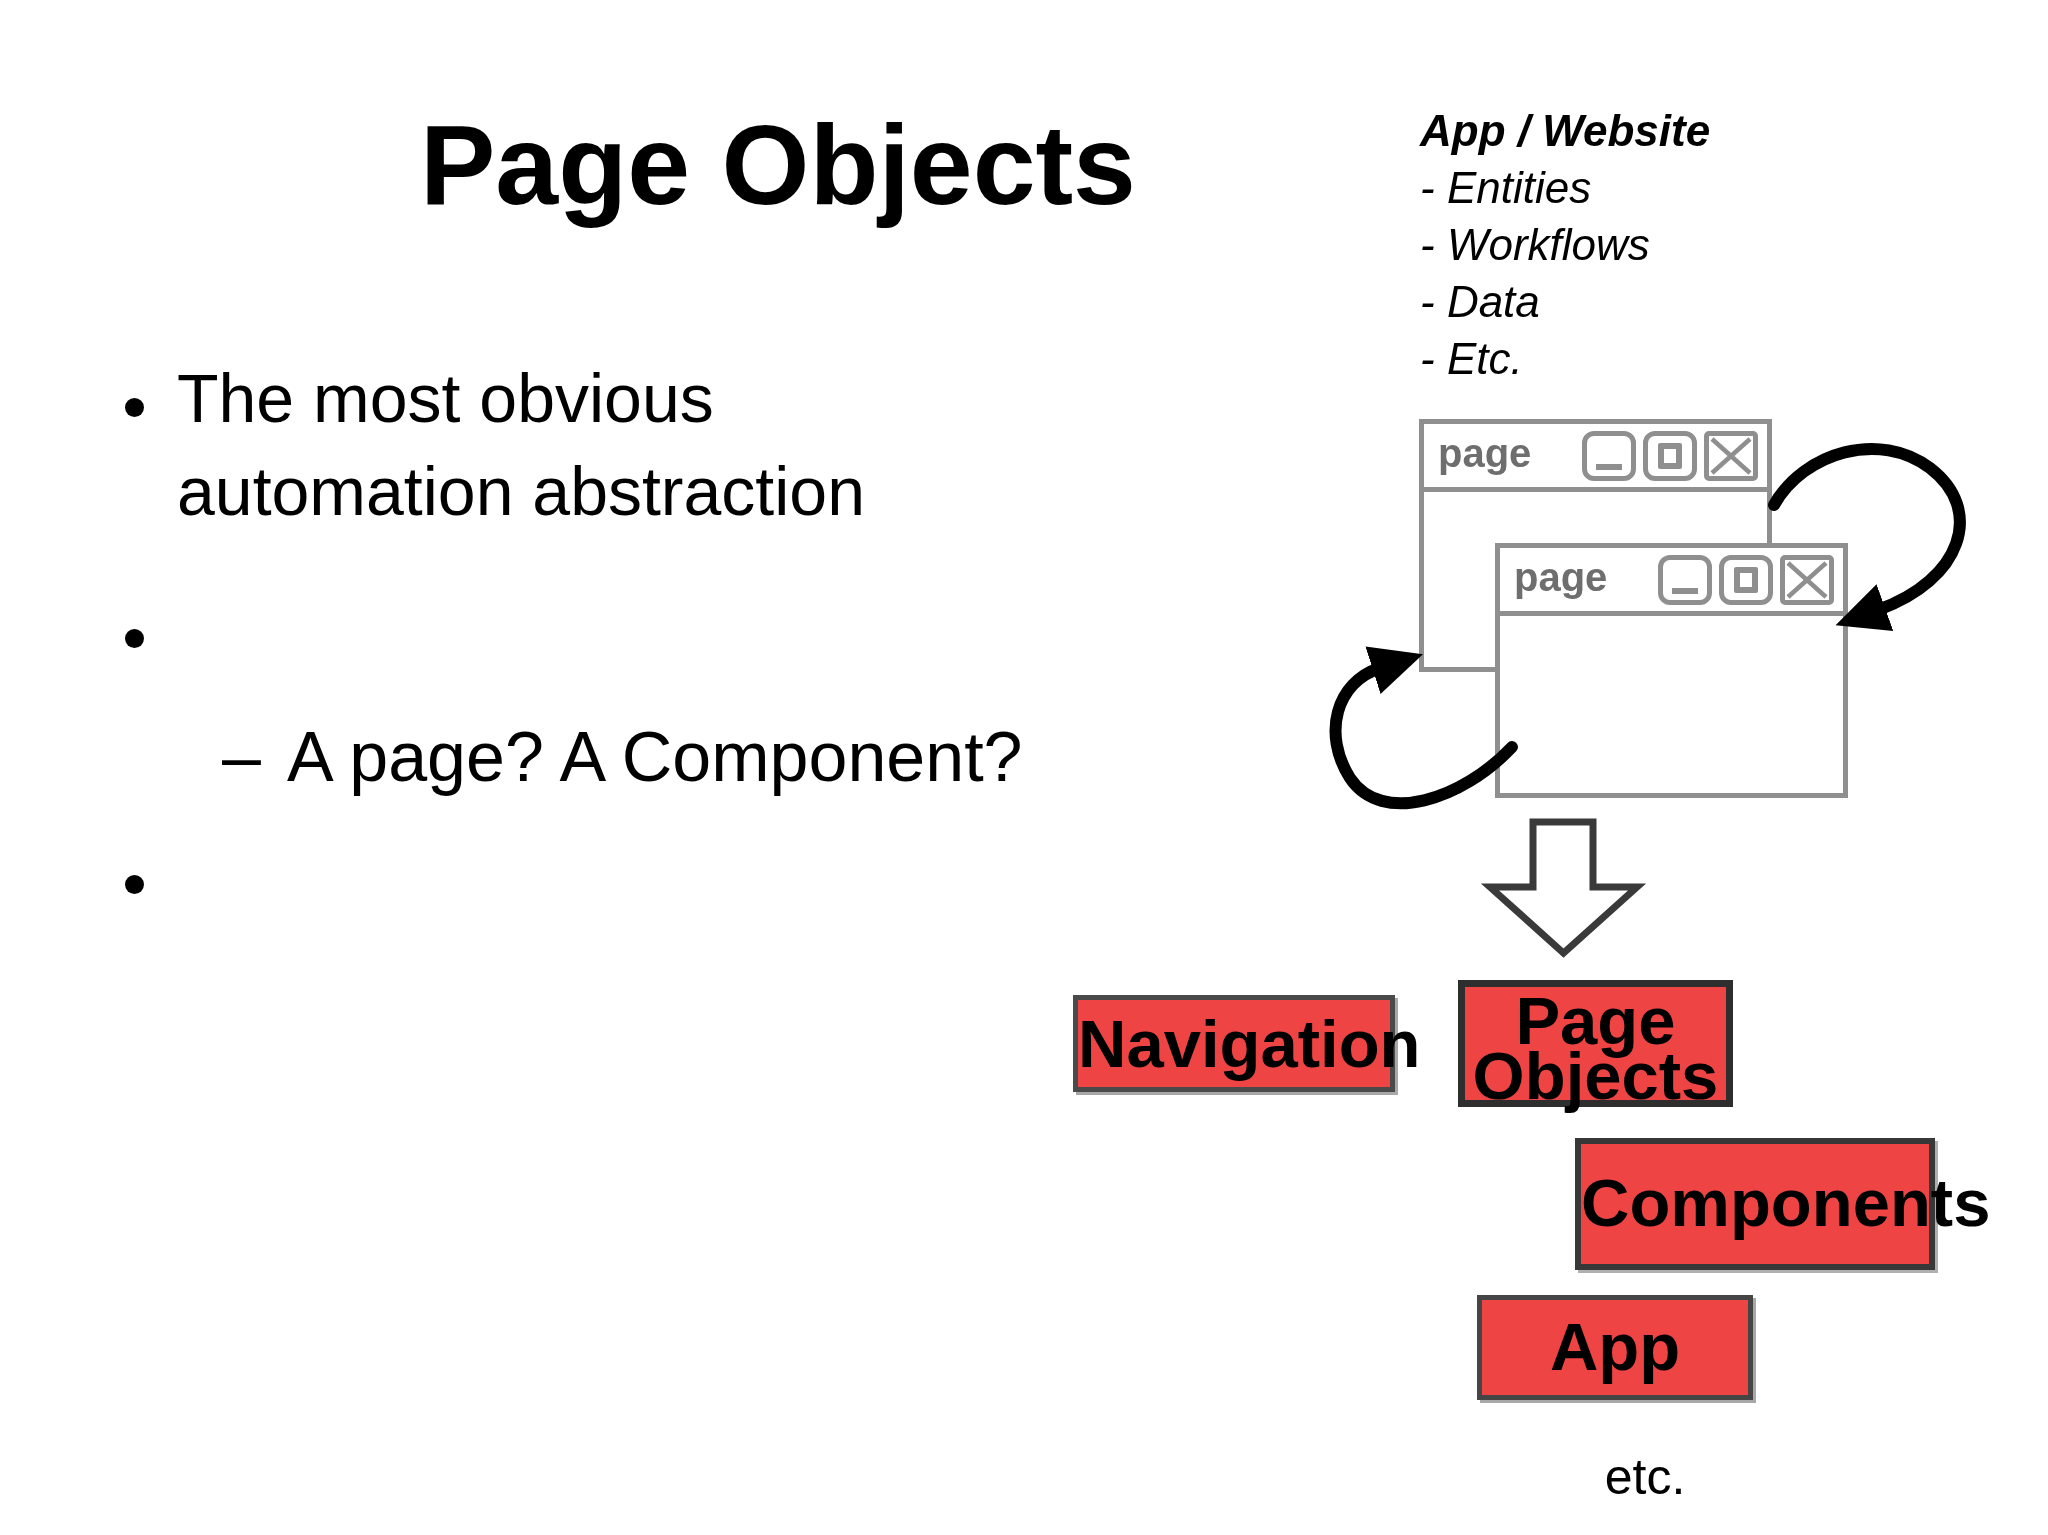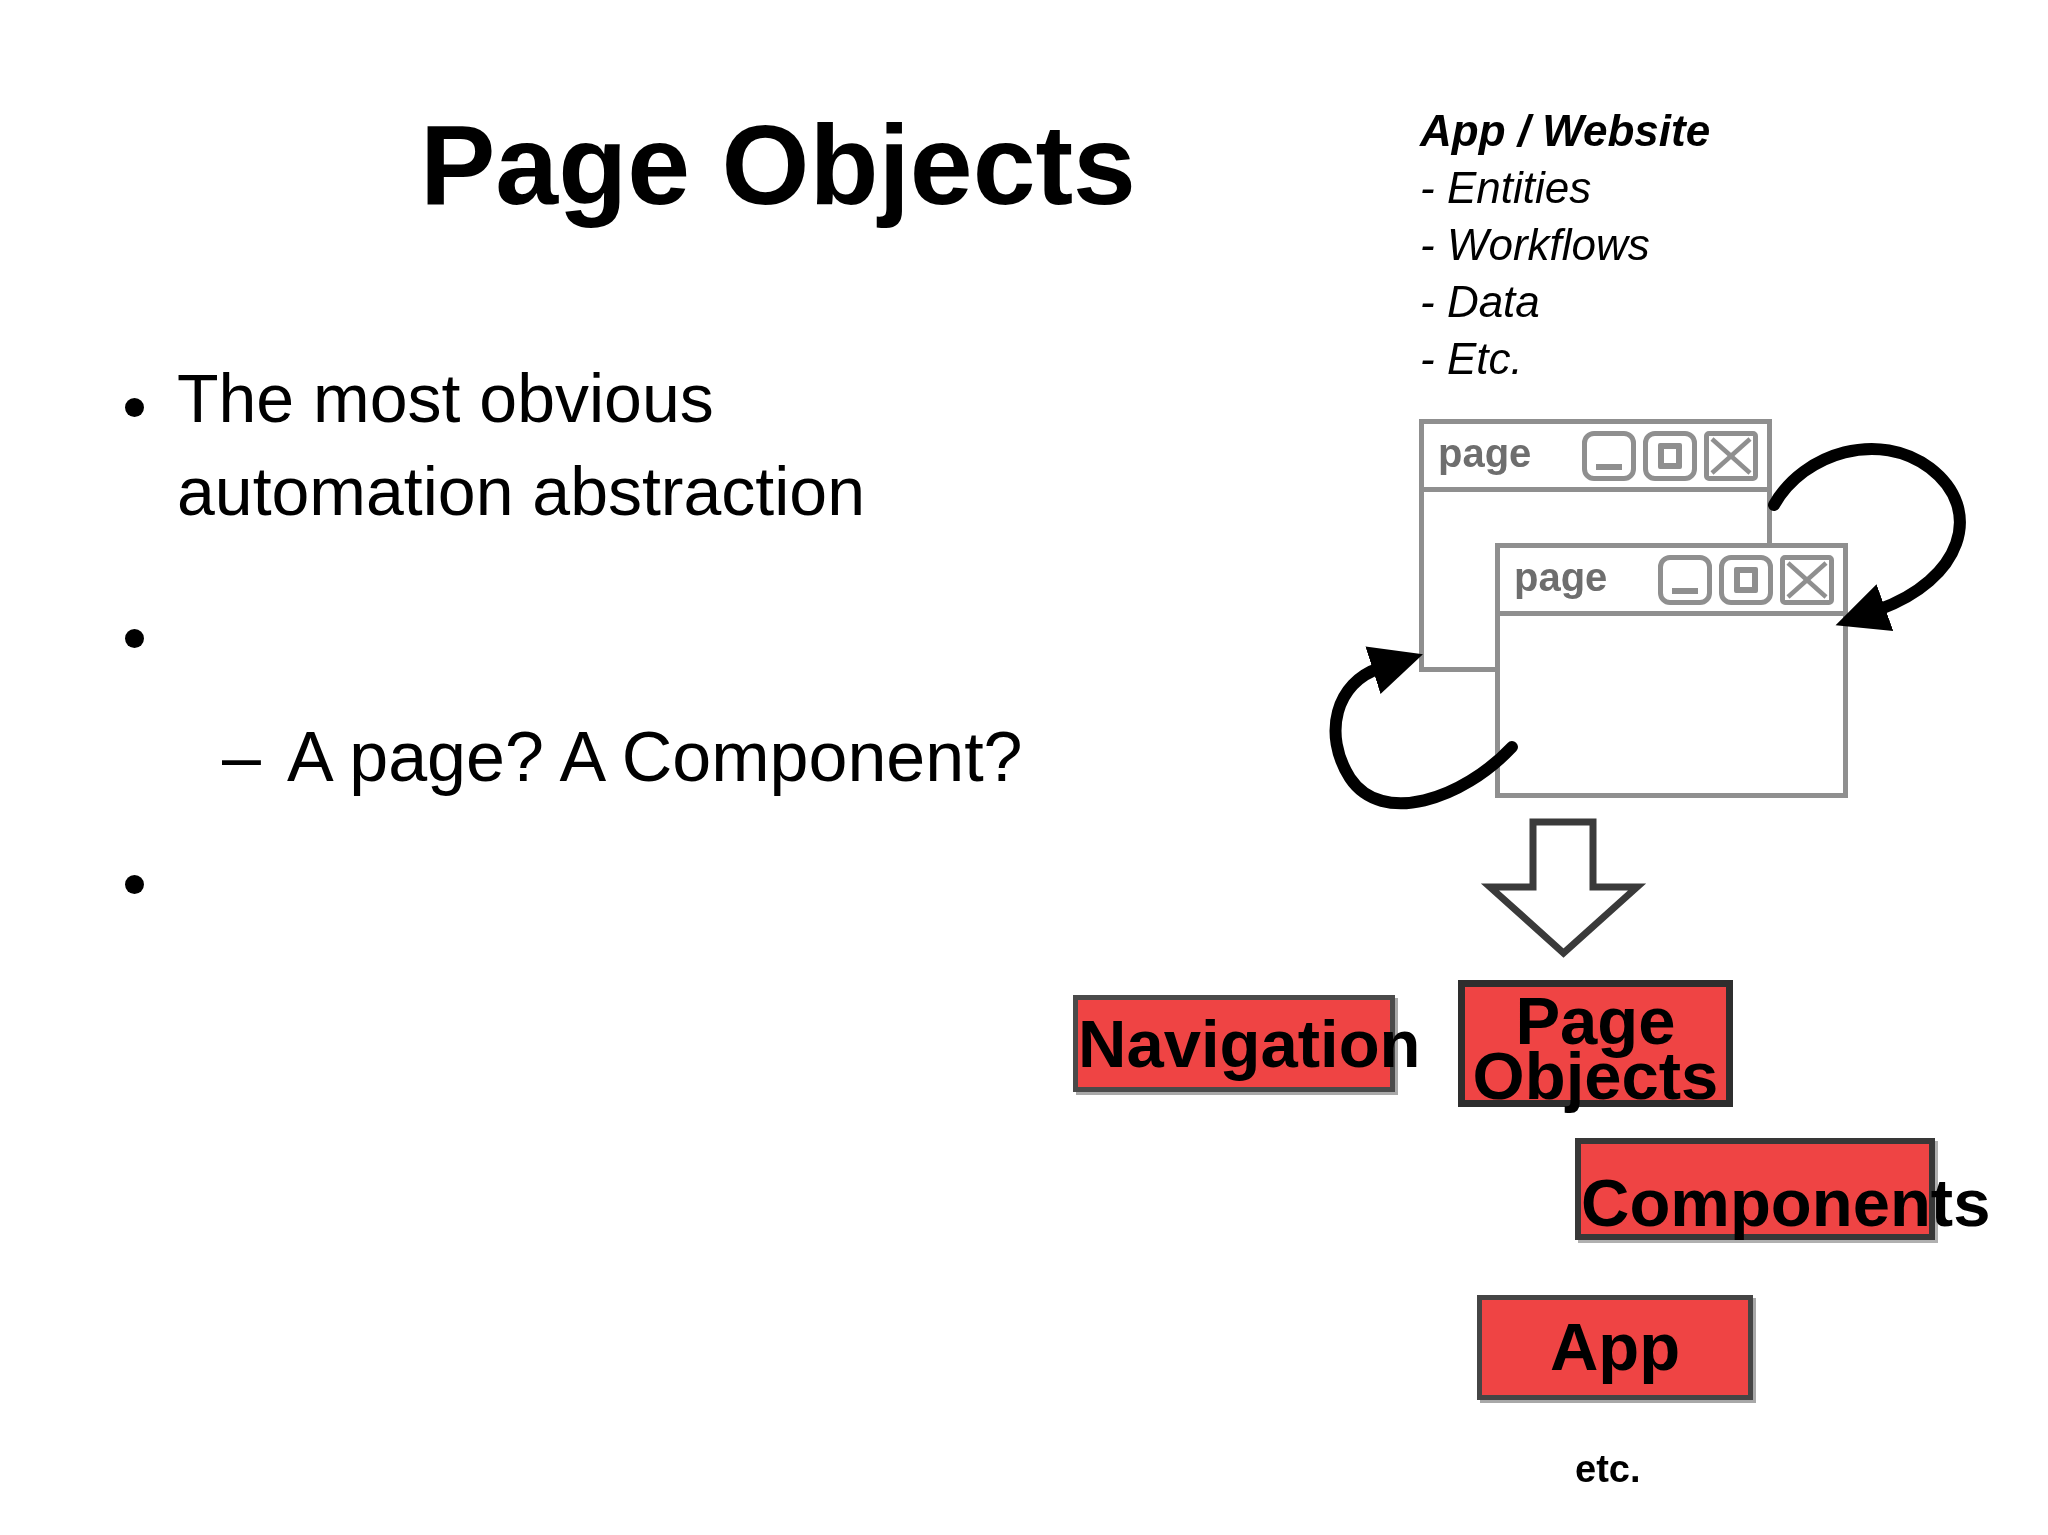--- a/index.html
+++ b/index.html
@@ -37,21 +37,21 @@
   .x-svg { position:absolute; left:0; top:0; width:100%; height:100%; }
   .x-svg line { stroke:#8f8f8f; stroke-width:4.5; }
 
   
   .dbox { position:absolute; background:#ef4444; box-sizing:border-box; text-align:center;
           font-weight:bold; font-size:67px; color:#000; }
   #nav-box  { border:5px solid #4a4a4a; box-shadow:3px 3px 0 #a8a8a8; line-height:87px; }
   #po-box   { border:7px solid #2e2e2e; line-height:55px; padding-top:6px; }
   #comp-box { border:6px solid #383838; box-shadow:3px 3px 0 #b0b0b0; line-height:118px; }
   #app-box  { border:5px solid #454545; box-shadow:3px 3px 0 #a8a8a8; line-height:93px; }
-  .etc-label { font-size:38px; font-weight:bold; }
+  .etc-label { font-size:50px; font-weight:normal; text-align:center; }
 
   #arrow-layer { position:absolute; left:0; top:0; width:2048px; height:1535px;
                  z-index:30; pointer-events:none; }
   .win-layer { z-index:10; }
 </style>
 </head>
 <body>
 
 <div id="slide">
 
@@ -117,21 +117,21 @@
 
   <div id="nav-box" class="dbox" style="left:1073px; top:995px; width:322px; height:97px;">
     <span>Navigation</span>
   </div>
 
   <div id="po-box" class="dbox" style="left:1458px; top:980px; width:275px; height:127px;">
     <div>Page</div>
     <div>Objects</div>
   </div>
 
-  <div id="comp-box" class="dbox" style="left:1575px; top:1138px; width:360px; height:102px;">
+  <div id="comp-box" class="dbox" style="left:1575px; top:1138px; width:360px; height:132px;">
     <span>Components</span>
   </div>
 
   <div id="app-box" class="dbox" style="left:1477px; top:1295px; width:276px; height:105px;">
     <span>App</span>
   </div>
 
   <div class="abs etc-label" style="left:1575px; top:1448px; width:140px;">etc.</div>
 
   <svg id="arrow-layer" viewBox="0 0 2048 1535">

